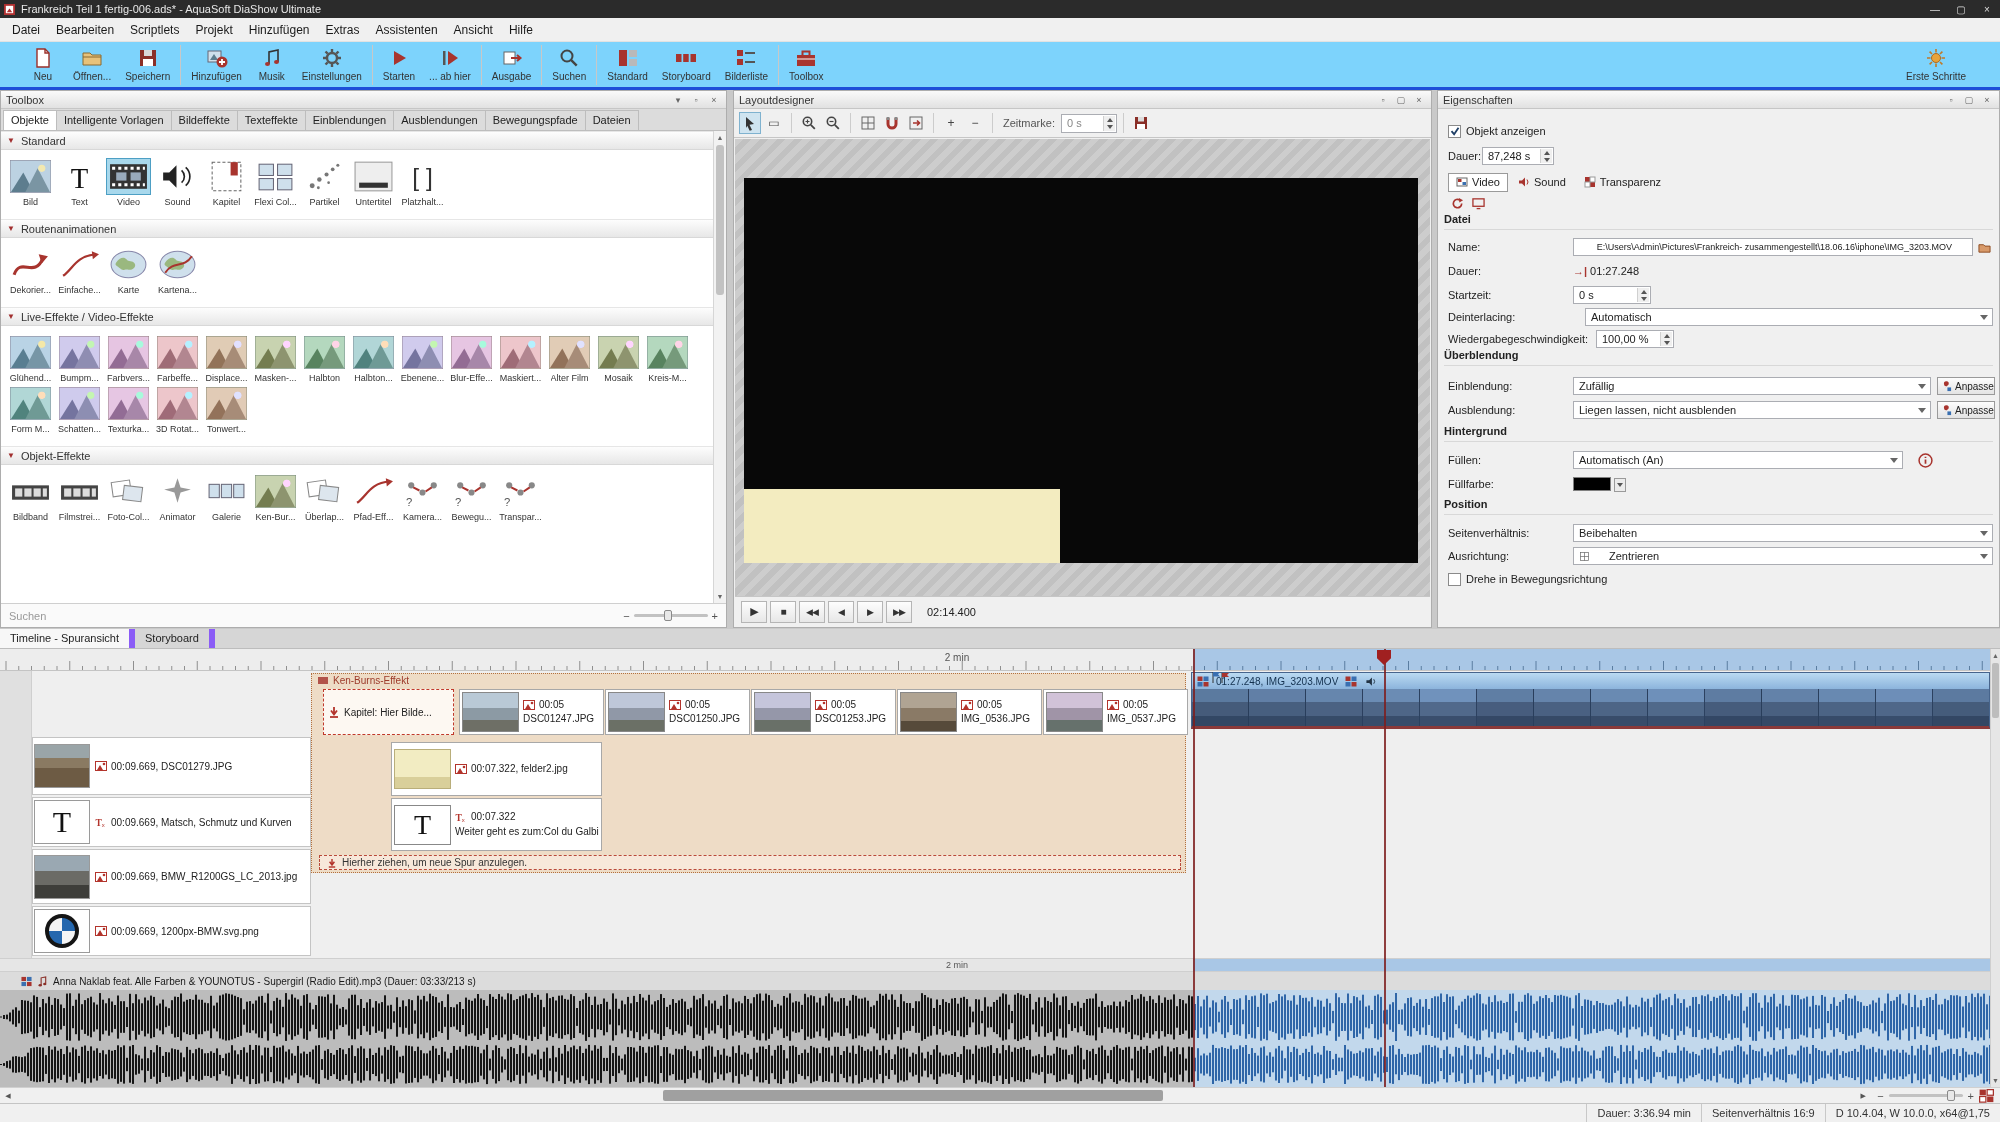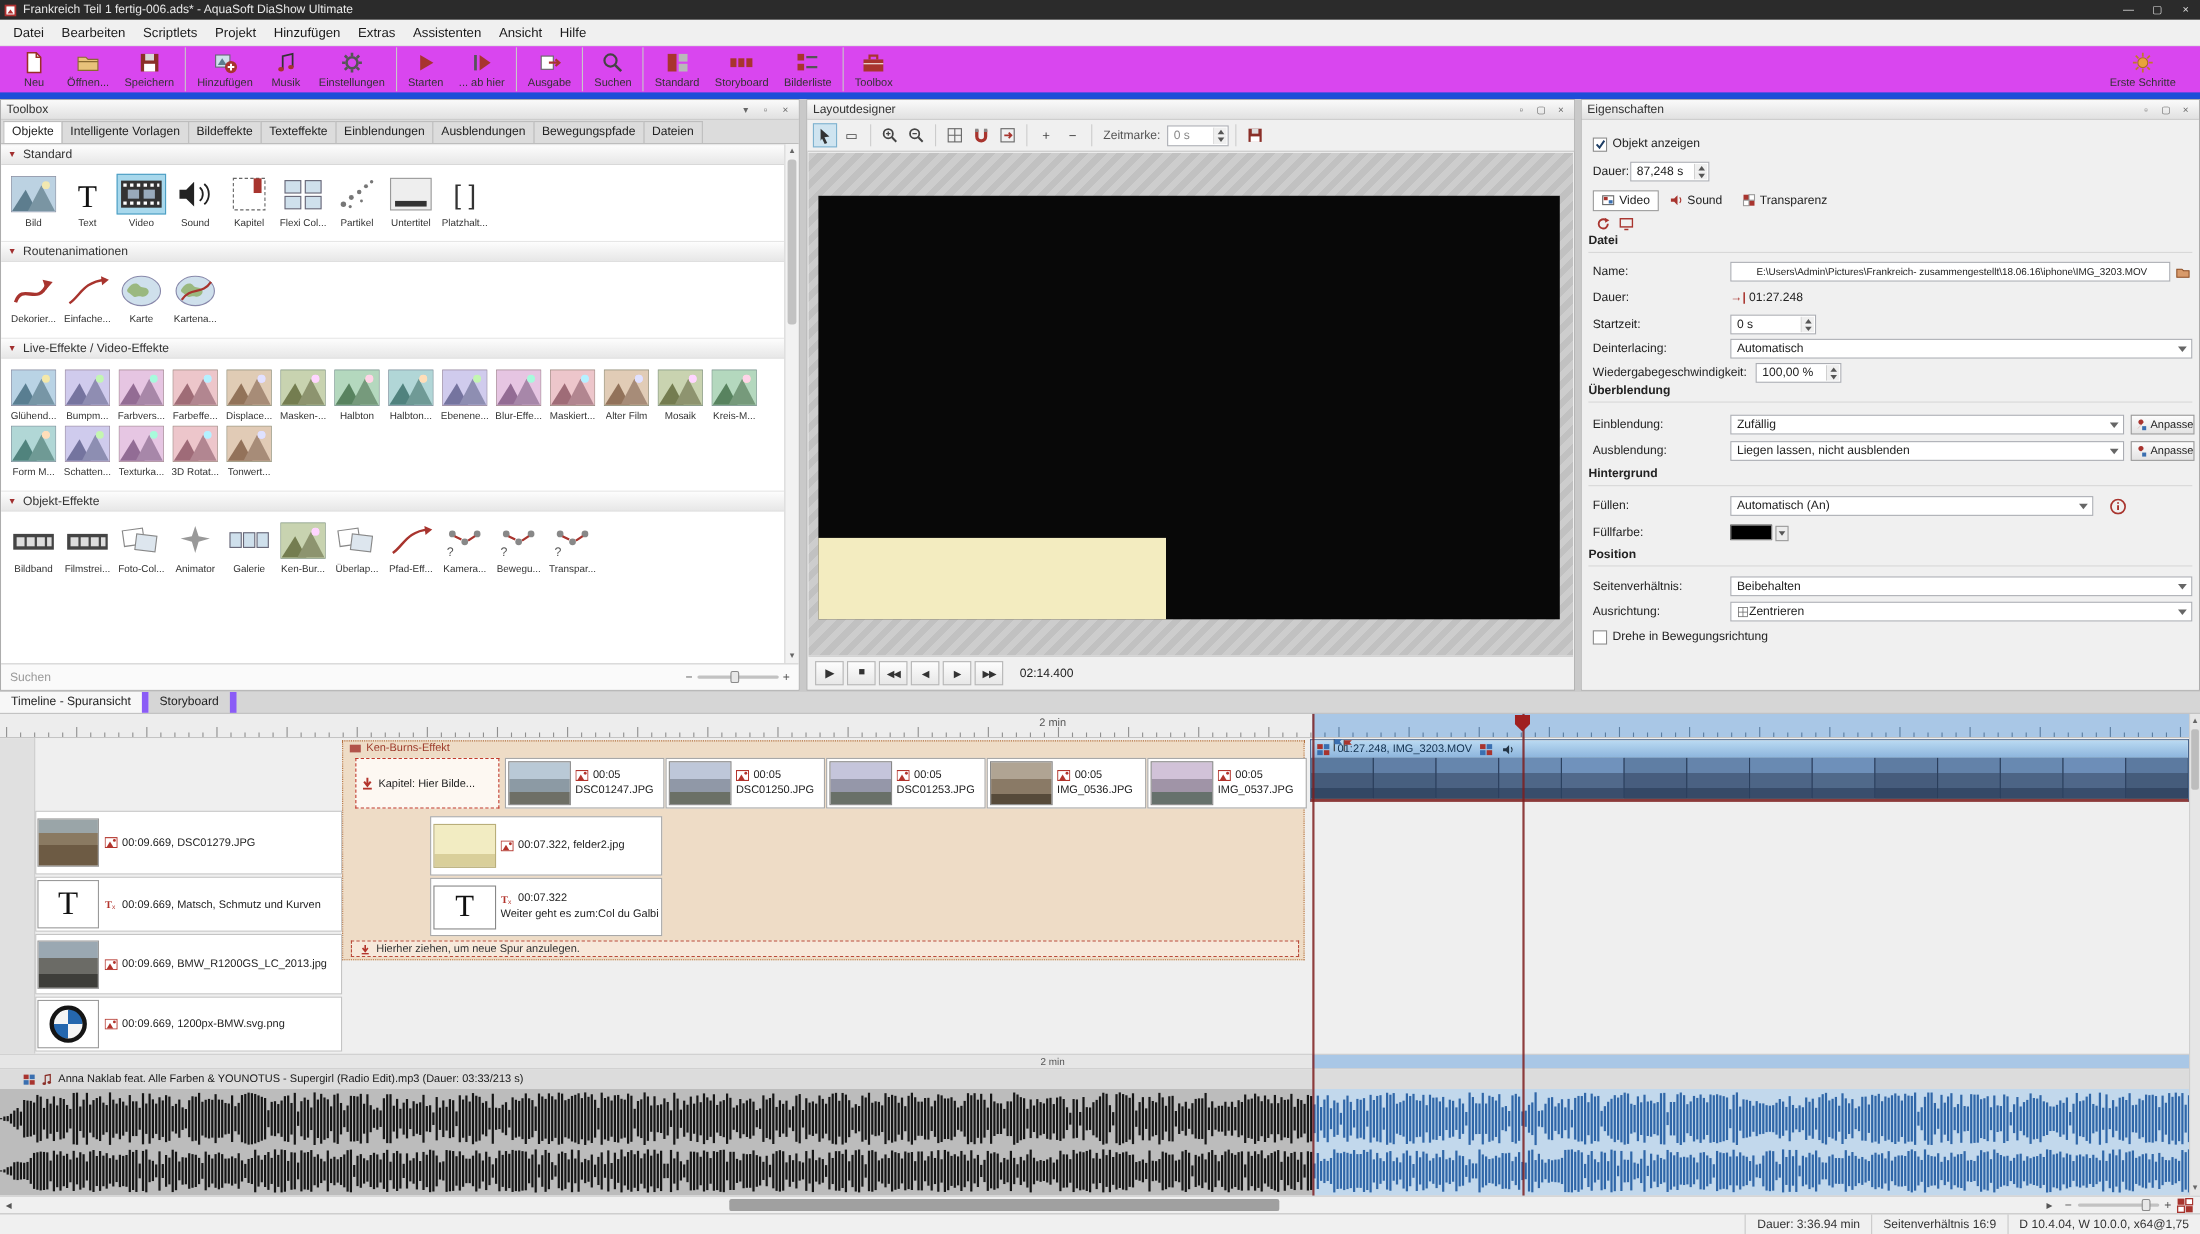--- a/index.html
+++ b/index.html
@@ -6,21 +6,21 @@
 html,body{width:2000px;height:1122px;overflow:hidden;background:#9a9a9a}
 #app{position:relative;width:2000px;height:1122px;font-family:"Liberation Sans",sans-serif;font-size:11px;color:#222;background:#c9c9c9}
 svg{display:block}
 
 .titlebar{position:absolute;top:0;left:0;right:0;height:18px;background:#2b2b2b;color:#e8e8e8;display:flex;align-items:center;padding-left:4px;font-size:11px}
 .app-icon{width:11px;height:11px;margin-right:6px}
 .win-btns{margin-left:auto;display:flex;height:100%}
 .win-btn{width:26px;height:100%;display:flex;align-items:center;justify-content:center;color:#ddd;font-size:10px;cursor:default}
 .menubar{position:absolute;top:18px;left:0;right:0;height:24px;background:#f0f0f0;display:flex;align-items:center;padding-left:4px;border-bottom:1px solid #e2e2e2}
 .menu-item{padding:4px 8px;font-size:12px;color:#1a1a1a;white-space:nowrap}
-.toolbar{position:absolute;top:42px;left:0;right:0;height:48px;background:#d946ef;border-bottom:6px solid #1d4ed8;display:flex;align-items:center;padding:0 8px}
+.toolbar{position:absolute;top:42px;left:0;right:0;height:48px;background:#7dd3fc;border-bottom:3px solid #1d4ed8;display:flex;align-items:center;padding:0 20px}
 #tb-items{display:flex;align-items:center;height:100%}
 .tb-btn{min-width:46px;height:44px;display:flex;flex-direction:column;align-items:center;justify-content:center;gap:2px;padding:0 7px}
 .tb-ic{width:22px;height:22px}
 .tb-ic svg{width:22px;height:22px}
 .tb-label{font-size:10px;color:#333;white-space:nowrap}
 .tb-sep{width:1px;height:40px;background:#c8c8c8;margin:0 3px}
 .tb-right{margin-left:auto;display:flex;flex-direction:column;align-items:center;gap:2px;padding-right:14px}
 
 .panel{position:absolute;background:#f0f0f0;border:1px solid #adadad}
 .phead{height:18px;background:linear-gradient(#fafafa,#e1e1e1);border-bottom:1px solid #c6c6c6;display:flex;align-items:center;padding:0 5px;font-size:11px;color:#333}
@@ -1058,21 +1058,21 @@
         <span class="pspin" style="left:125px;width:78px">
           <span>0 s</span>
           <span class="spin">
               <i class="up"></i>
               <i class="dn"></i>
             </span>
         </span>
       </div>
       <div class="prow" style="top:198px">
         <span>Deinterlacing:</span>
-        <span class="pselect" style="left:125px;right:2px">
+        <span class="pselect" style="left:137px;right:2px">
           <span>Automatisch</span>
             <span class="dd"></span>
         </span>
       </div>
       <div class="prow" style="top:220px">
         <span>Wiedergabegeschwindigkeit:</span>
         <span class="pspin" style="left:148px;width:78px">
           <span>100,00 %</span>
           <span class="spin">
               <i class="up"></i>
@@ -1141,21 +1141,21 @@
         </div>
       <div class="prow" style="top:414px">
         <span>Seitenverhältnis:</span>
         <span class="pselect" style="left:125px;right:2px">
           <span>Beibehalten</span>
             <span class="dd"></span>
         </span>
       </div>
       <div class="prow" style="top:437px">
         <span>Ausrichtung:</span>
-        <span class="pselect" style="left:125px;right:2px;gap:0">
+        <span class="pselect" style="left:125px;right:2px;gap:19px">
           <span style="width:11px;height:11px;display:inline-block">
               <svg viewBox="0 0 16 16">
                 <g stroke="#666" fill="none">
                   <rect x="2" y="2" width="12" height="12"></rect>
                   <path d="M8 2v12M2 8h12"></path>
                 </g>
               </svg>
             </span>
           <span>Zentrieren</span>
             <span class="dd"></span>

